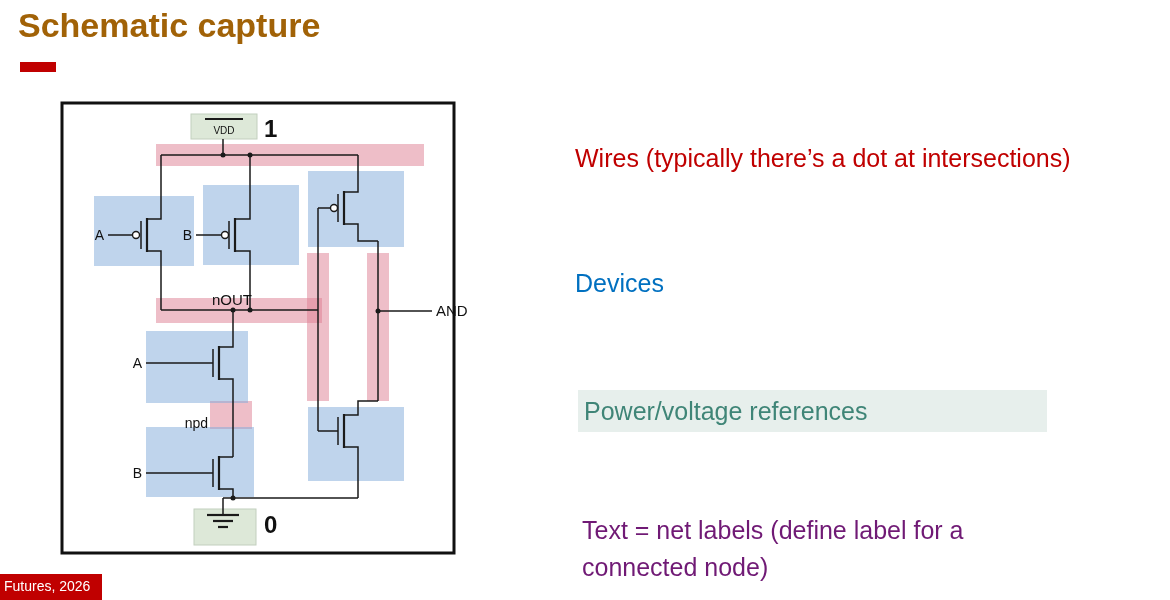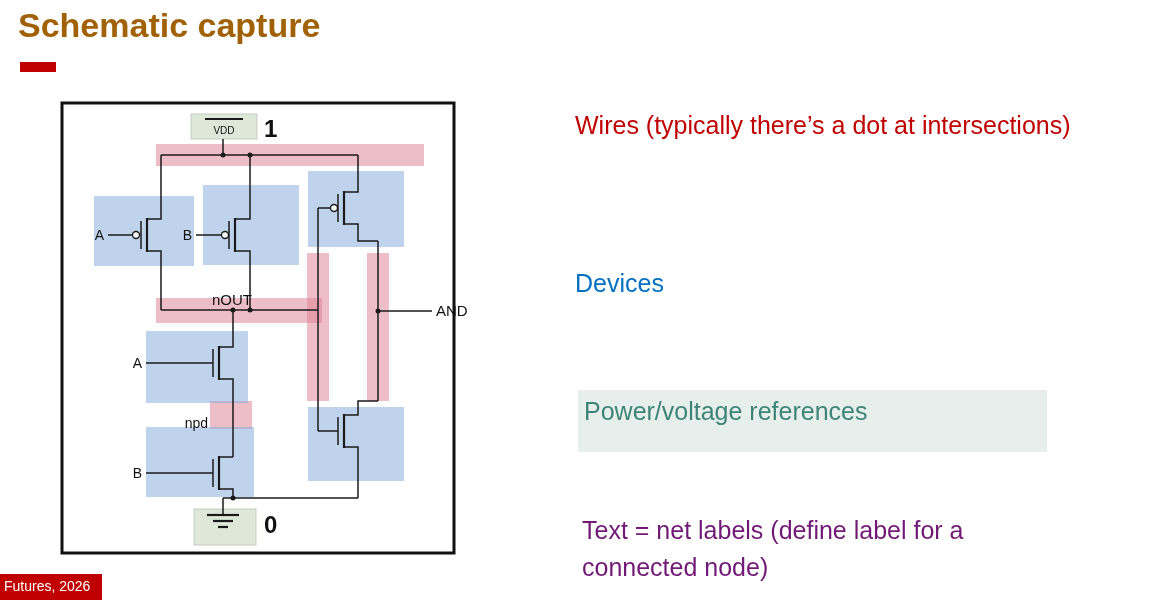--- a/index.html
+++ b/index.html
@@ -9,25 +9,25 @@
   }
   .slide-title{
     position:absolute;left:18px;top:6px;
     font-size:34px;font-weight:bold;color:#a16207;letter-spacing:0px;
   }
   .title-underline{
     position:absolute;left:20px;top:62px;width:36px;height:10px;background:#c00000;
   }
   .schematic-svg{position:absolute;left:60px;top:101px;}
   .note{position:absolute;font-size:25px;line-height:34px;}
-  .note-wires{left:575px;top:108px;color:#c00000;}
+  .note-wires{left:575px;top:141px;color:#c00000;}
   .note-devices{left:575px;top:266px;color:#0070c0;}
   .note-power{
     left:578px;top:390px;color:#3f8577;background:#e7efec;
-    padding:4px 180px 24px 6px;
+    padding:4px 180px 4px 6px;
   }
   .note-netlabels{left:582px;top:512px;color:#701a75;width:470px;line-height:37px;}
   .footer-badge{
     position:absolute;left:0px;top:574px;background:#c00000;color:#ffffff;
     font-size:14px;padding:4px 12px 8px 4px;
   }
   svg text{font-family:"Liberation Sans", sans-serif;fill:#111111;}
   .wire{stroke:#1a1a1a;stroke-width:1.5;fill:none;}
   .wire-thick{stroke:#1a1a1a;stroke-width:2.2;fill:none;}
   .hl-pink{fill:#dd7d92;opacity:0.5;}

